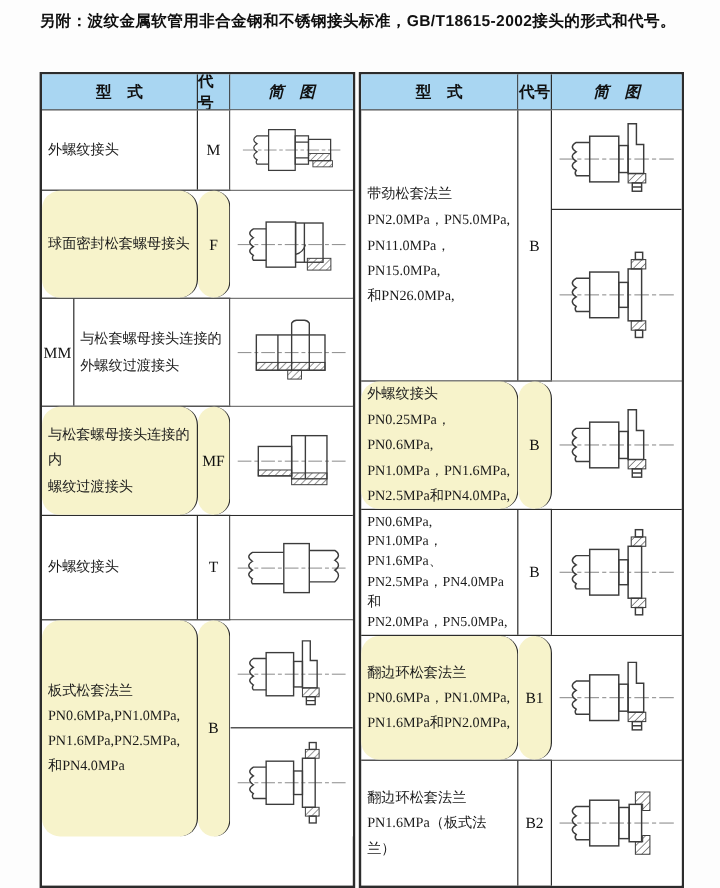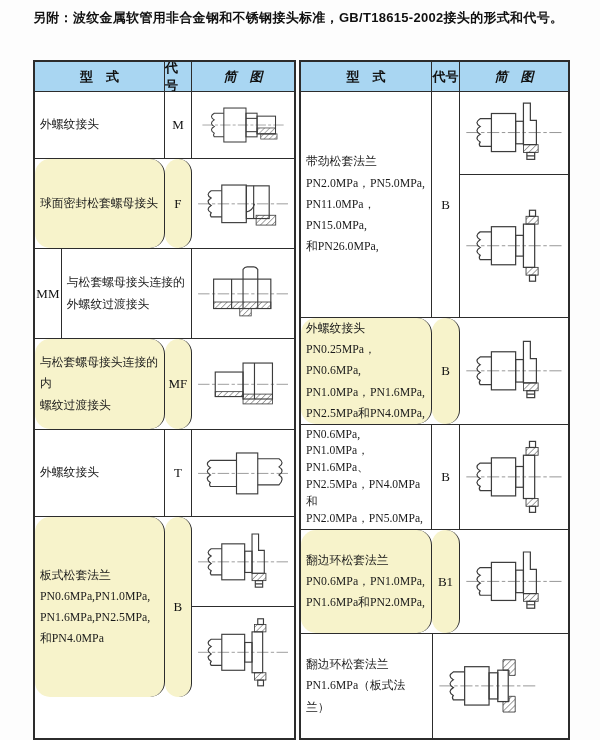--- a/index.html
+++ b/index.html
@@ -304,20 +304,21 @@
             <svg class="fitting">
                 <use href="#fit-flange-plate"></use>
               </svg>
           </div>
         </div>
       </div>
 
       <div class="row" style="height:104px">
         <div class="cell c-type type-cell">翻边环松套法兰
 PN1.6MPa（板式法兰）</div>
+        <div class="cell c-code code-cell">B2</div>
         <div class="cell c-diag diag-cell">
           <div class="sub-diag">
             <svg class="fitting">
                 <use href="#fit-flange-b2"></use>
               </svg>
           </div>
         </div>
       </div>
     </div>
 

